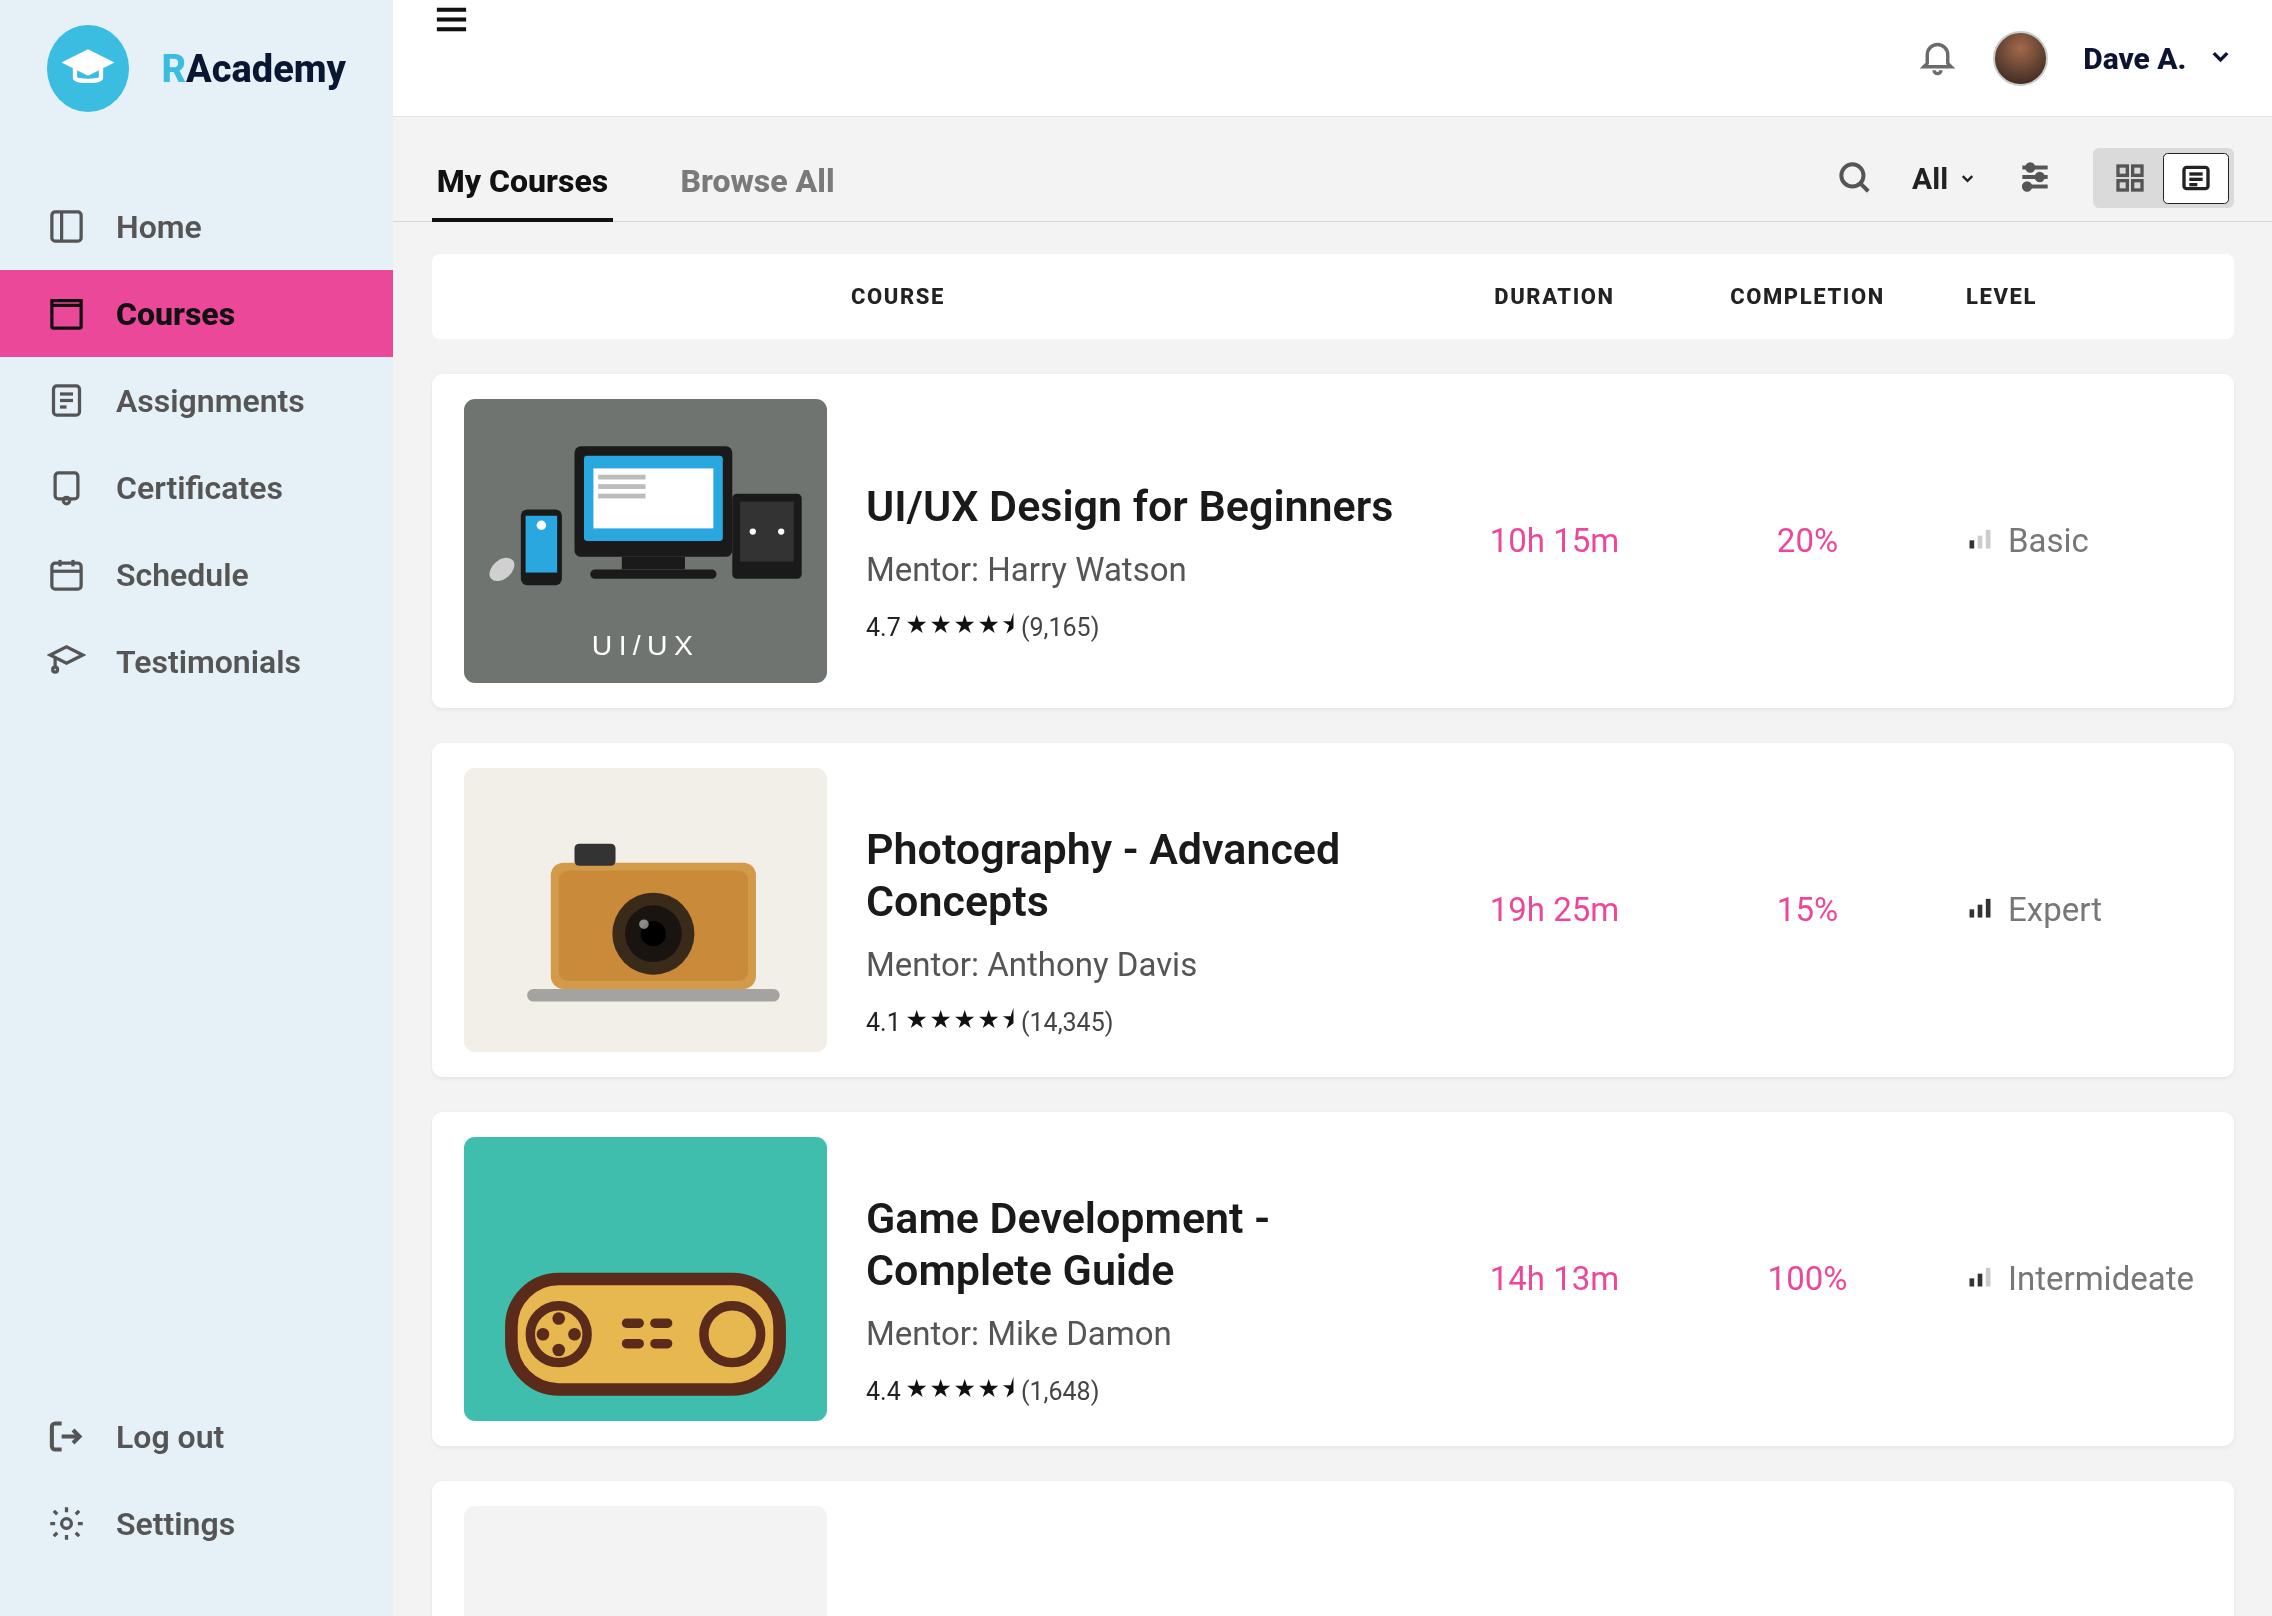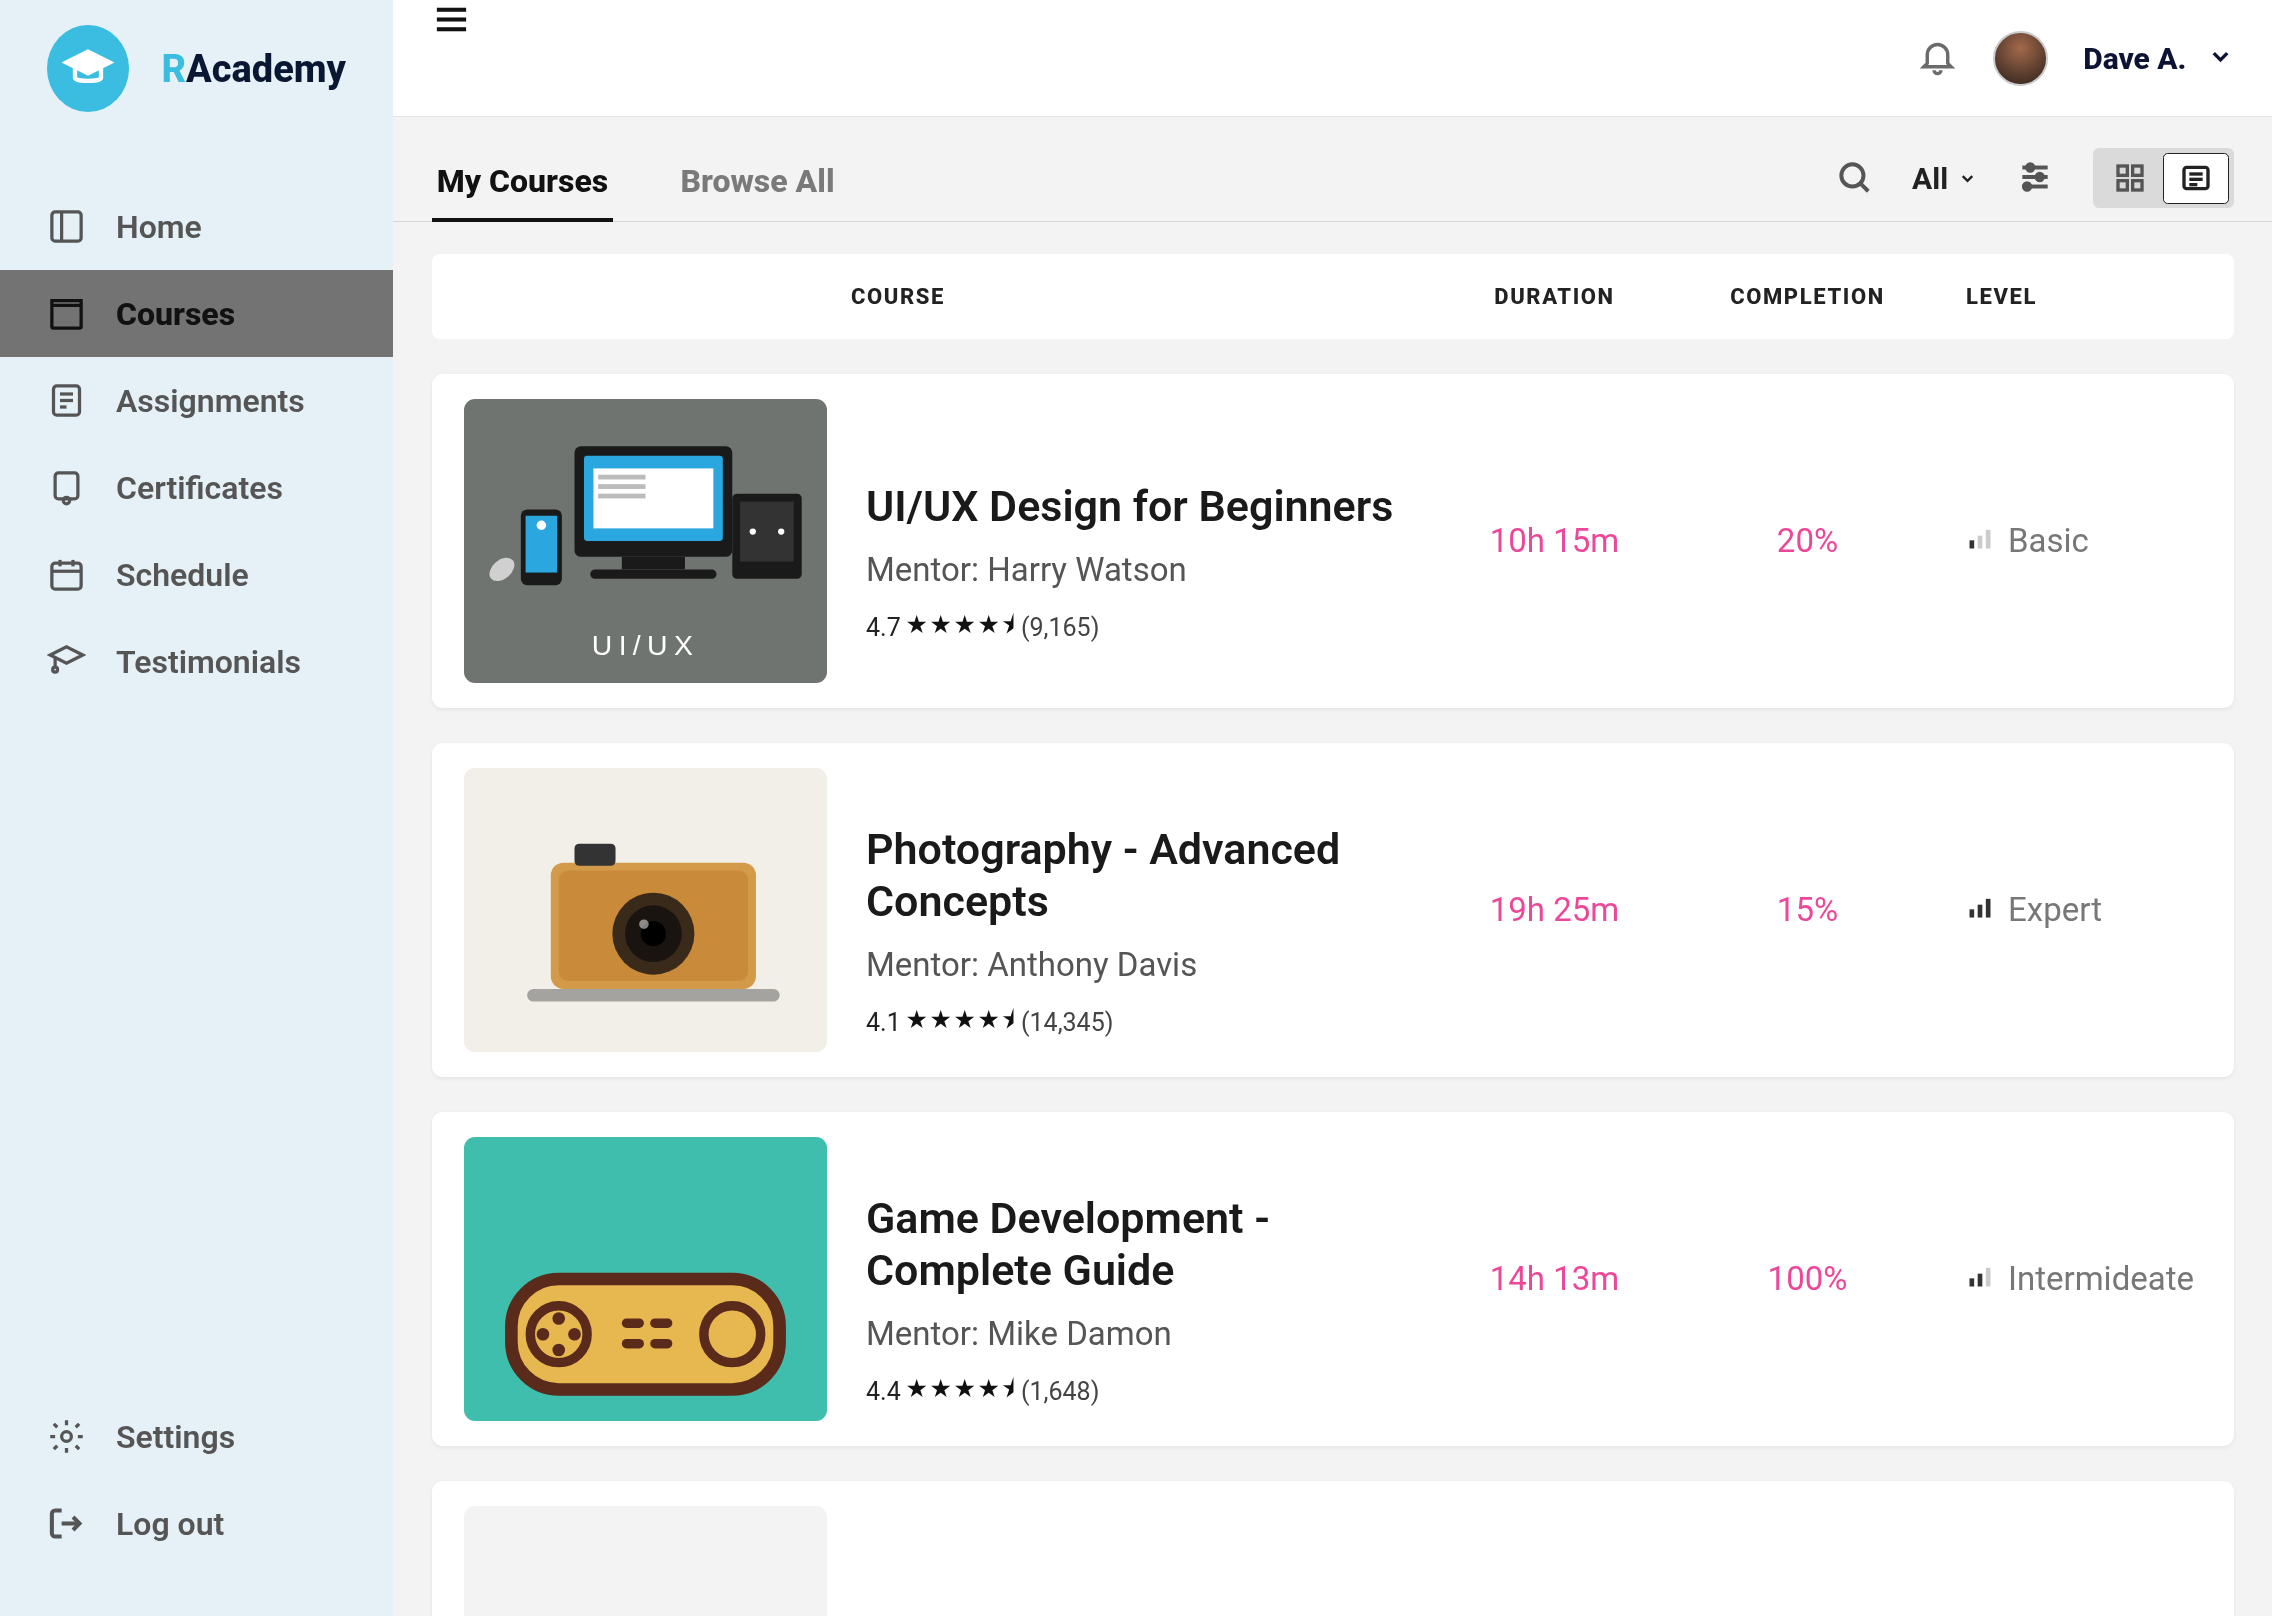--- a/index.html
+++ b/index.html
@@ -42,21 +42,21 @@
     display: flex;
     align-items: center;
     gap: 30px;
     padding: 24px 47px;
     font-size: 32px;
     font-weight: 600;
     color: #555;
     cursor: pointer;
   }
   .nav-item.active {
-    background: #737373;
+    background: #ec4899;
     color: #111;
     font-weight: 800;
   }
   .nav-item .icon { width: 39px; height: 39px; color: #555; flex-shrink: 0; }
   .nav-item.active .icon { color: #111; }
   .nav-bottom { padding-bottom: 24px; }
 
   
   .main { flex: 1; display: flex; flex-direction: column; background: #f3f3f3; min-width: 0; }
   .topbar {
@@ -250,36 +250,36 @@
               <circle cx="5" cy="17" r="1.5"></circle>
             </svg>
         </span>
         <span>Testimonials</span>
       </div>
     </nav>
 
     <div class="nav-bottom">
       <div class="nav-item">
         <span class="icon">
-          <svg viewBox="0 0 24 24" fill="none" stroke="currentColor" stroke-width="2">
-              <circle cx="12" cy="12" r="3"></circle>
-              <path d="M12 2v3M12 19v3M4.2 4.2l2.1 2.1M17.7 17.7l2.1 2.1M2 12h3M19 12h3M4.2 19.8l2.1-2.1M17.7 6.3l2.1-2.1"></path>
-            </svg>
-        </span>
-        <span>Settings</span>
-      </div>
-      <div class="nav-item">
-        <span class="icon">
           <svg viewBox="0 0 24 24" fill="none" stroke="currentColor" stroke-width="2.5">
               <path d="M9 4 H5 a2 2 0 0 0 -2 2 v12 a2 2 0 0 0 2 2 h4"></path>
               <path d="M16 16 l4 -4 -4 -4"></path>
               <line x1="20" y1="12" x2="9" y2="12"></line>
             </svg>
         </span>
         <span>Log out</span>
+      </div>
+      <div class="nav-item">
+        <span class="icon">
+          <svg viewBox="0 0 24 24" fill="none" stroke="currentColor" stroke-width="2">
+              <circle cx="12" cy="12" r="3"></circle>
+              <path d="M12 2v3M12 19v3M4.2 4.2l2.1 2.1M17.7 17.7l2.1 2.1M2 12h3M19 12h3M4.2 19.8l2.1-2.1M17.7 6.3l2.1-2.1"></path>
+            </svg>
+        </span>
+        <span>Settings</span>
       </div>
     </div>
   </aside>
 
   <div class="main">
     <div class="topbar">
       <div class="hamburger">
         <svg viewBox="0 0 24 24" fill="none" stroke="currentColor" stroke-width="2.5">
             <line x1="3" y1="6" x2="21" y2="6"></line>
             <line x1="3" y1="12" x2="21" y2="12"></line>

